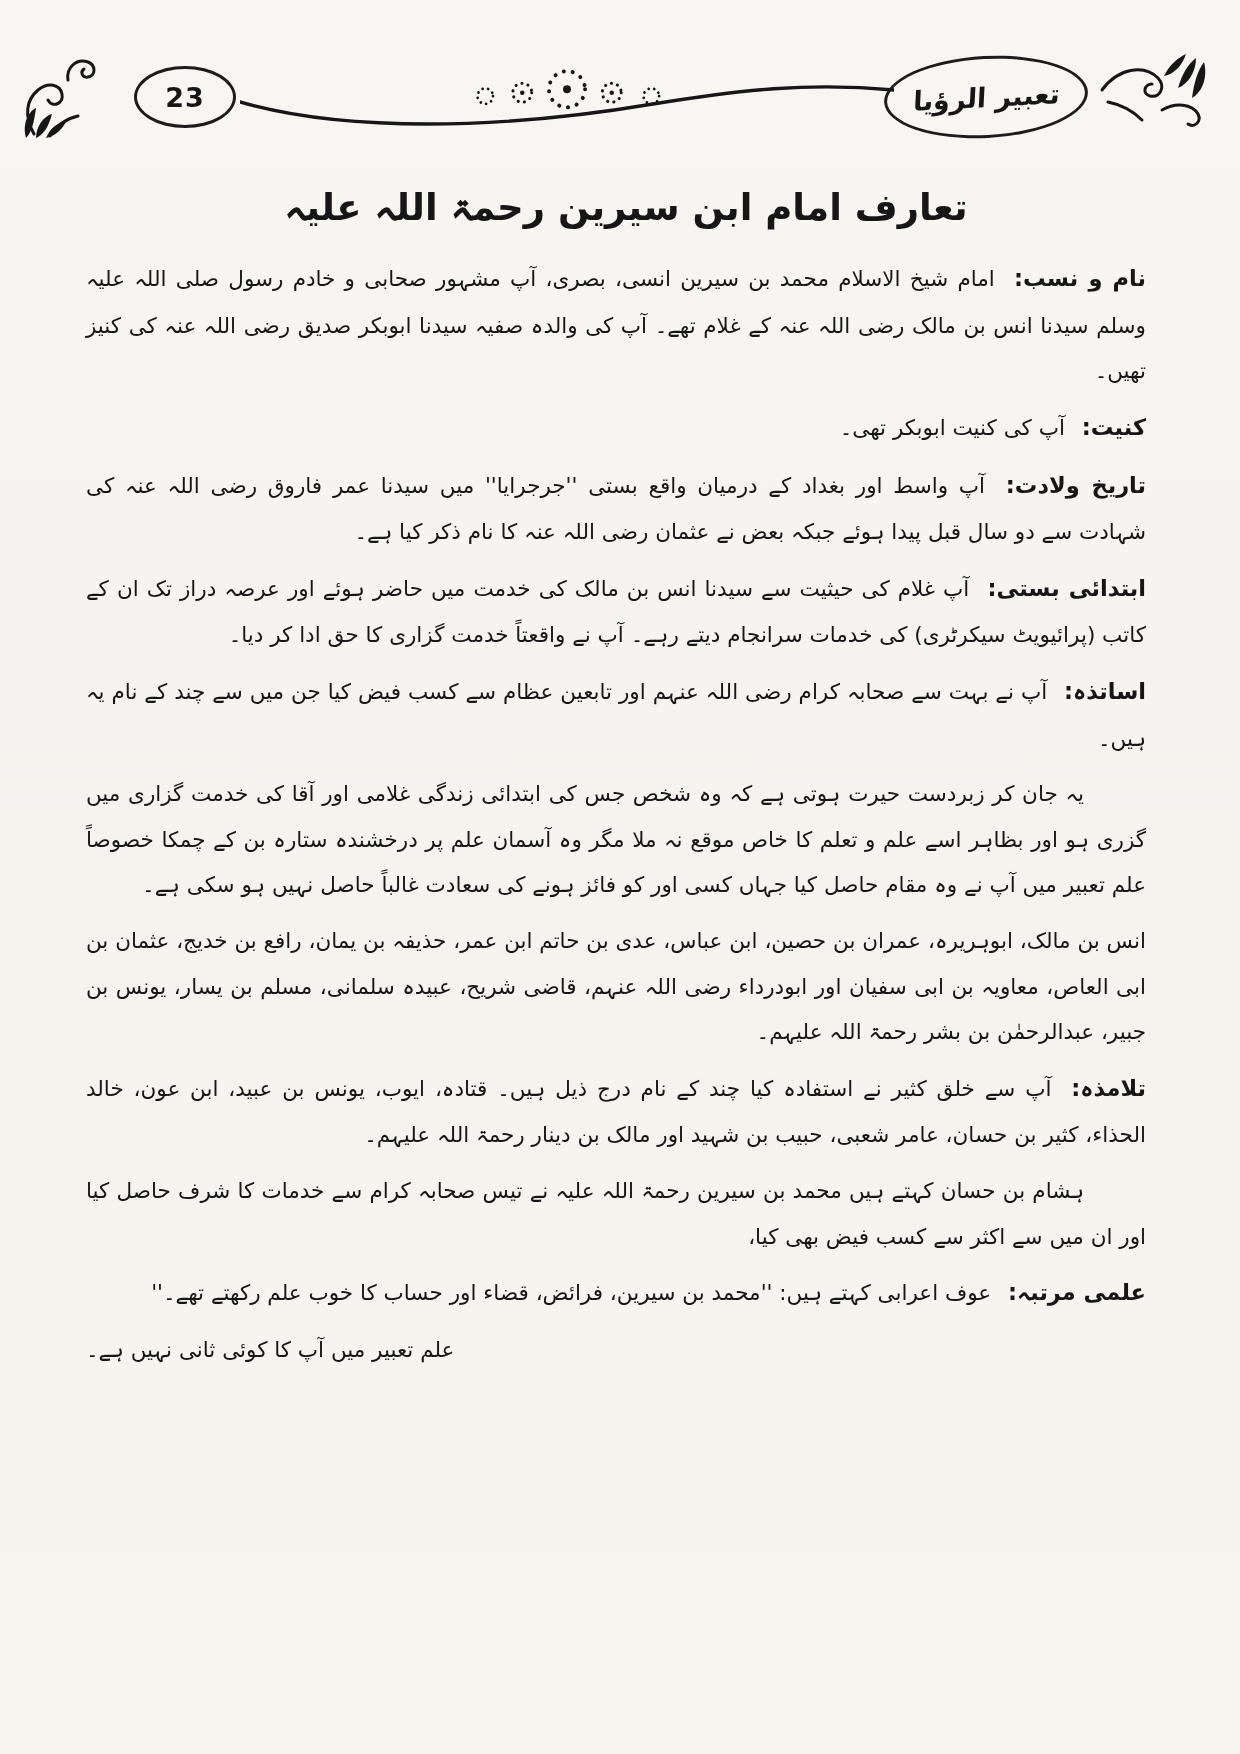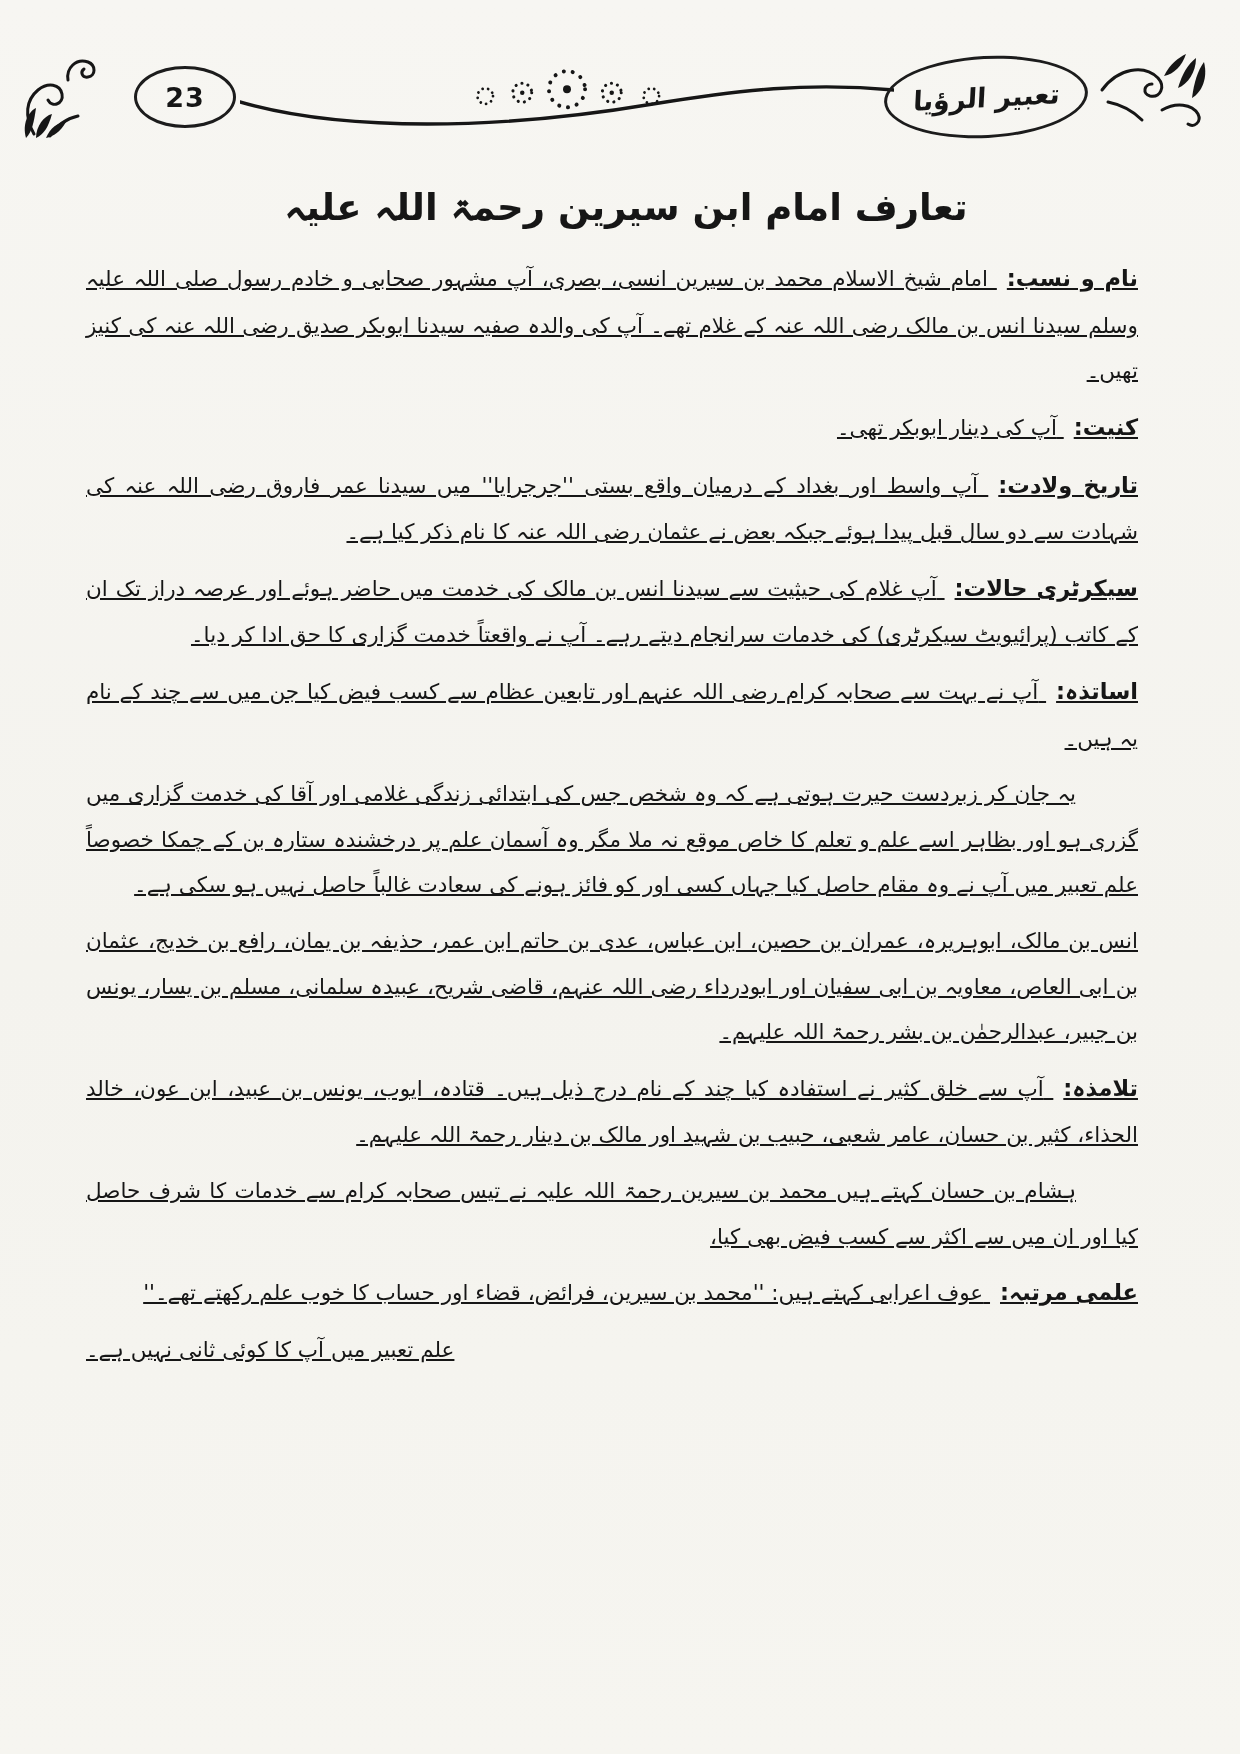--- a/index.html
+++ b/index.html
@@ -48,21 +48,21 @@
     direction:rtl;
   }
   
   .content{
     direction:rtl;
     padding:0 86px;
     text-align:justify;
     font-size:21.5px;
     line-height:2.12;
   }
-  .para{margin:0 16px 10px 0;text-decoration:underline;}
+  .para{margin:0 8px 10px 0;}
   .para.indent{text-indent:62px;}
   .para b.lbl{font-weight:bold;font-size:22.5px;padding-left:10px;}
   .centerline{text-align:left;}
 </style>
 </head>
 <body>
 
 <div class="page">
 
   <div class="header">
@@ -131,30 +131,30 @@
 
   <div class="content">
 
     <p class="para">
       <b class="lbl">نام و نسب:</b>
       <span>امام شیخ الاسلام محمد بن سیرین انسی، بصری، آپ مشہور صحابی و خادم رسول صلی اللہ علیہ وسلم سیدنا انس بن مالک رضی اللہ عنہ کے غلام تھے۔ آپ کی والدہ صفیہ سیدنا ابوبکر صدیق رضی اللہ عنہ کی کنیز تھیں۔</span>
     </p>
 
     <p class="para">
       <b class="lbl">کنیت:</b>
-      <span>آپ کی دینار ابوبکر تھی۔</span>
+      <span>آپ کی کنیت ابوبکر تھی۔</span>
     </p>
 
     <p class="para">
       <b class="lbl">تاریخ ولادت:</b>
       <span>آپ واسط اور بغداد کے درمیان واقع بستی ''جرجرایا'' میں سیدنا عمر فاروق رضی اللہ عنہ کی شہادت سے دو سال قبل پیدا ہوئے جبکہ بعض نے عثمان رضی اللہ عنہ کا نام ذکر کیا ہے۔</span>
     </p>
 
     <p class="para">
-      <b class="lbl">سیکرٹری حالات:</b>
+      <b class="lbl">ابتدائی بستی:</b>
       <span>آپ غلام کی حیثیت سے سیدنا انس بن مالک کی خدمت میں حاضر ہوئے اور عرصہ دراز تک ان کے کاتب (پرائیویٹ سیکرٹری) کی خدمات سرانجام دیتے رہے۔ آپ نے واقعتاً خدمت گزاری کا حق ادا کر دیا۔</span>
     </p>
 
 
     <p class="para">
       <b class="lbl">اساتذہ:</b>
       <span>آپ نے بہت سے صحابہ کرام رضی اللہ عنہم اور تابعین عظام سے کسب فیض کیا جن میں سے چند کے نام یہ ہیں۔</span>
     </p>
 
     <p class="para indent">

